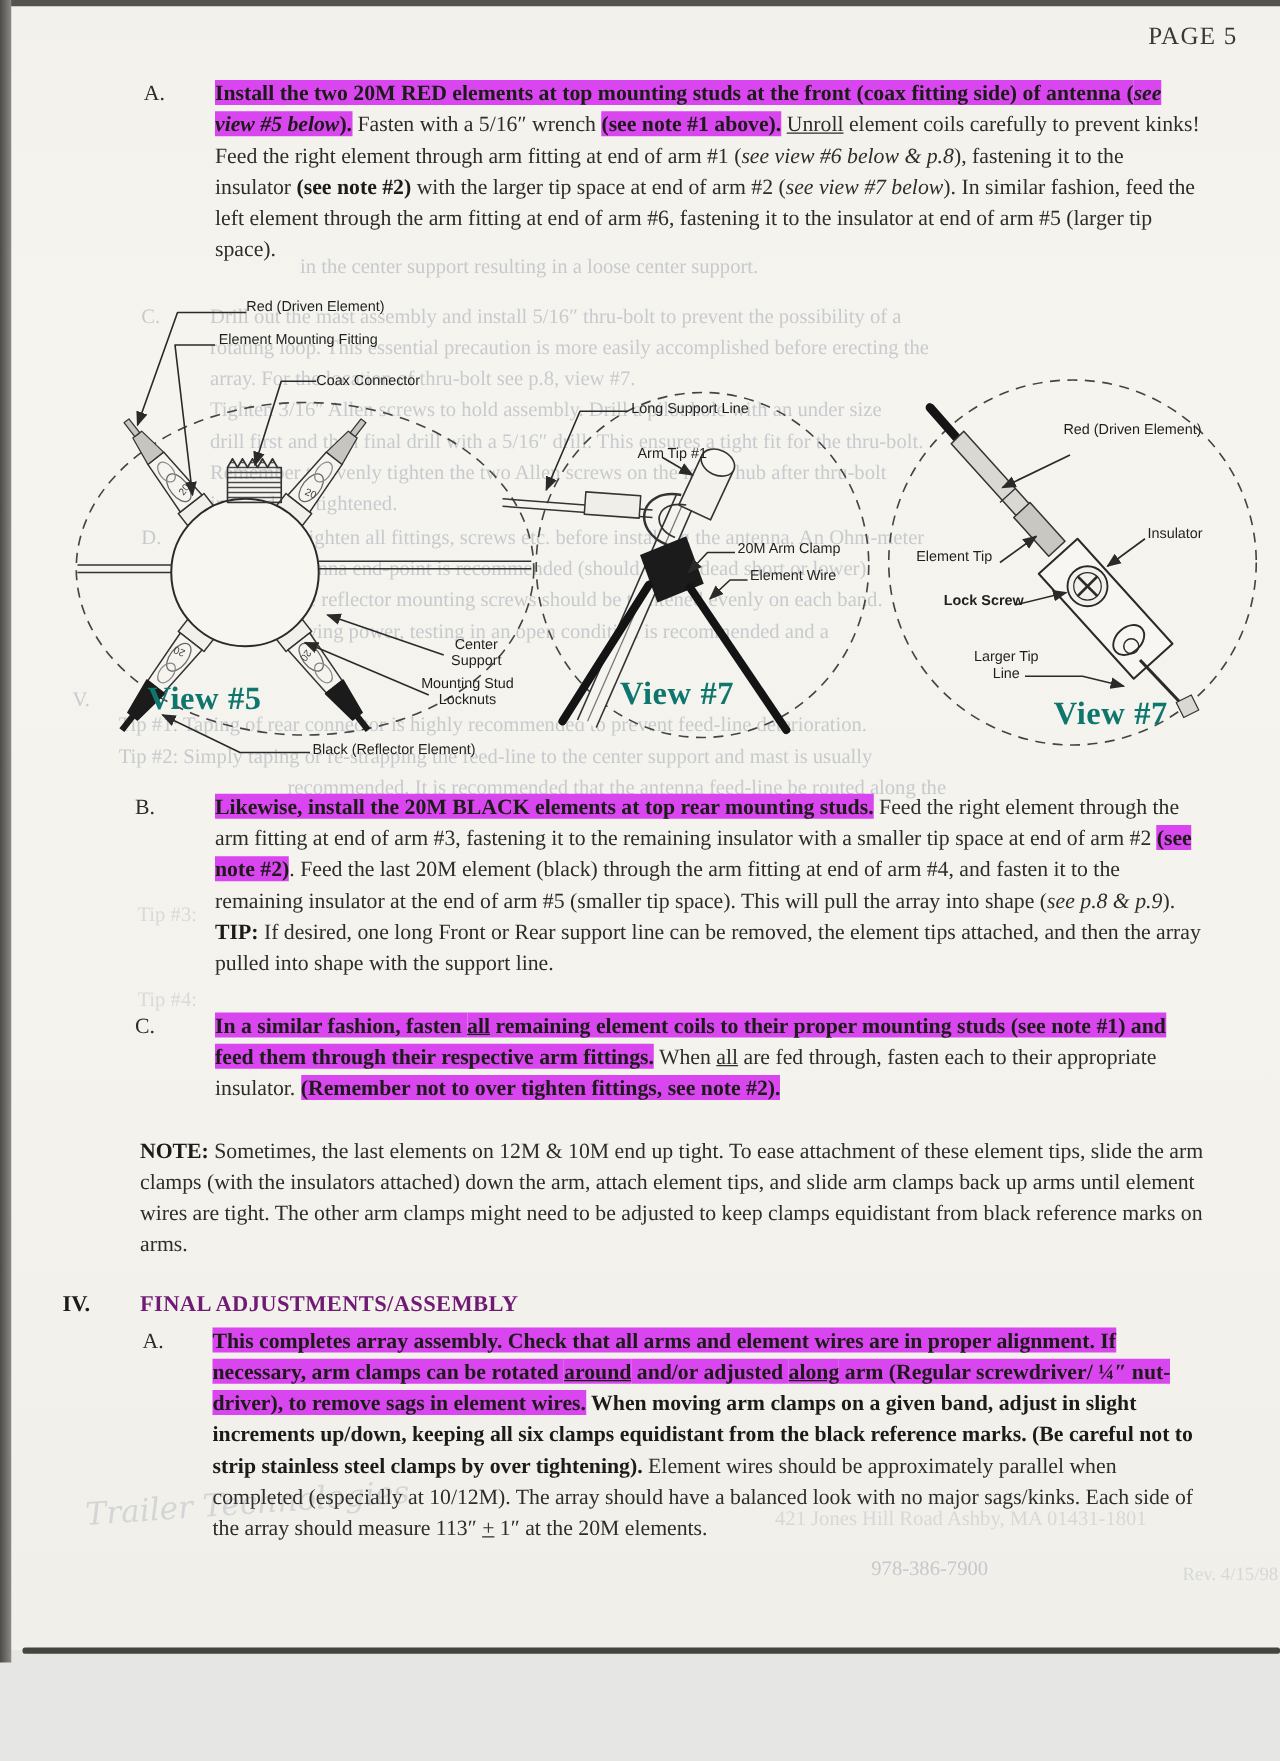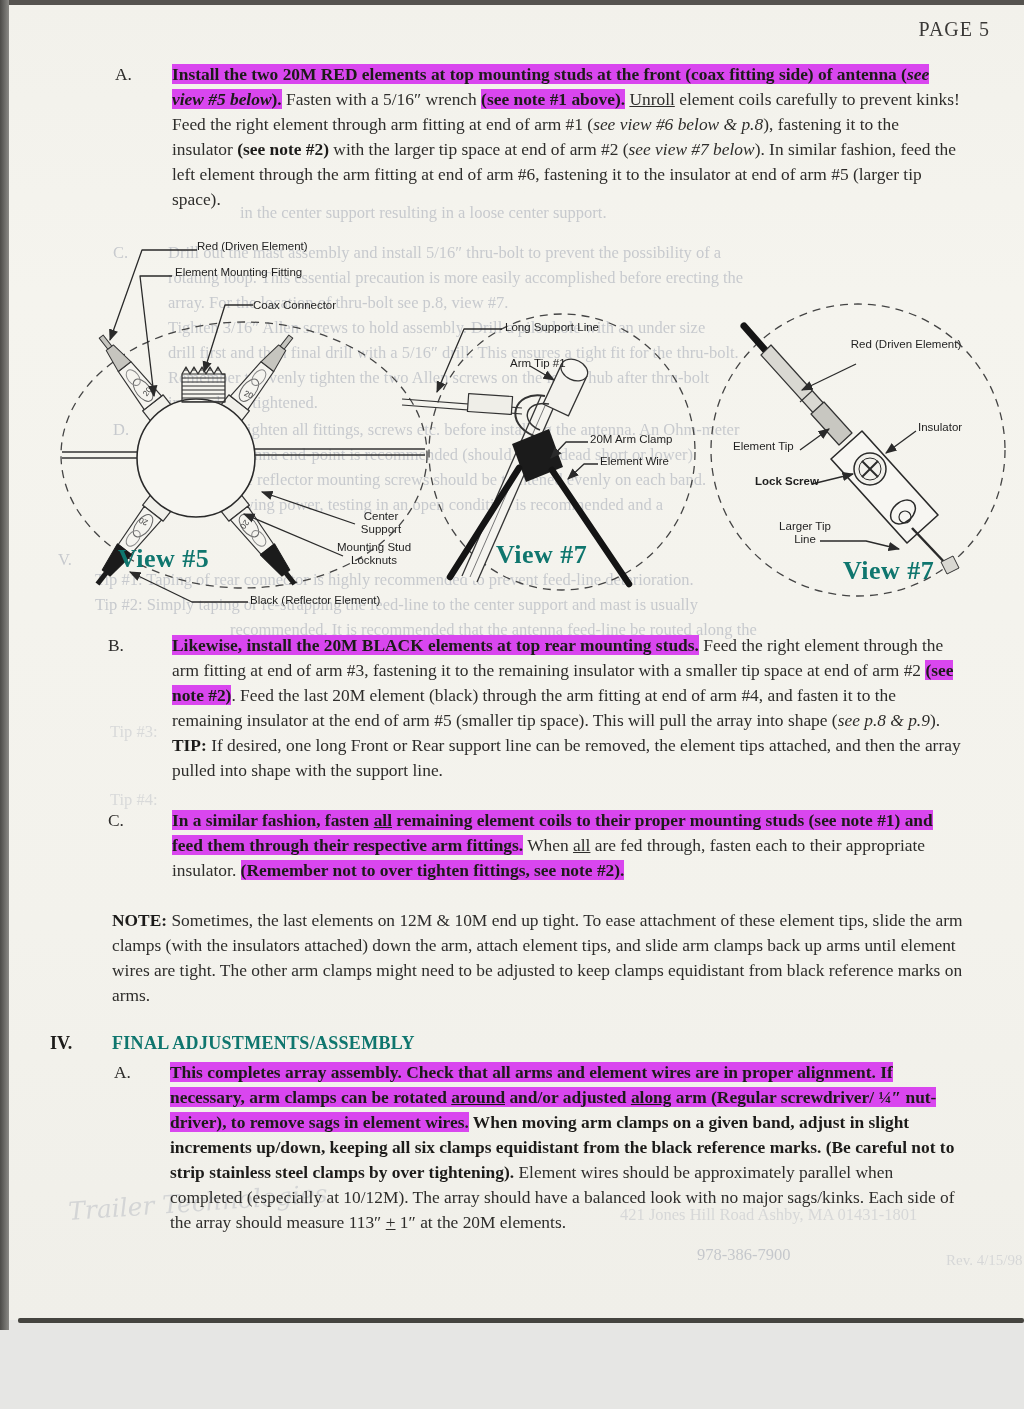--- a/index.html
+++ b/index.html
@@ -14,21 +14,21 @@
   .edge-bottom{position:absolute;left:18px;top:1318px;width:1006px;height:5px;background:#45443f;border-radius:2px;}
   
   .txt{position:absolute;font-size:17.4px;line-height:25px;color:#2e2d2b;text-align:left;}
   .lbl{position:absolute;font-size:17.4px;line-height:25px;color:#2e2d2b;}
   .b{font-weight:bold;color:#1c1b19;}
   .i{font-style:italic;}
   .u{text-decoration:underline;}
   .hl{background:#d946ef;}
   .page-label{position:absolute;left:0;top:18px;width:990px;text-align:right;font-size:20px;letter-spacing:1px;color:#3a3937;}
   .h-num{position:absolute;left:50px;top:1033px;font-size:18px;font-weight:bold;color:#1c1b19;}
-  .h-title{position:absolute;left:112px;top:1033px;font-size:18px;font-weight:bold;letter-spacing:.3px;color:#0f766e;}
+  .h-title{position:absolute;left:112px;top:1033px;font-size:18px;font-weight:bold;letter-spacing:.3px;color:#701a75;}
   
   .diag{position:absolute;left:0;top:240px;width:1024px;height:385px;}
   .dlabel{position:absolute;font-family:"Liberation Sans",sans-serif;font-size:11.5px;line-height:12.5px;color:#1f1f1f;white-space:nowrap;}
   .dlabel.wrap{white-space:normal;text-align:center;}
   .vcap{position:absolute;font-size:26px;font-weight:bold;color:#0f766e;font-family:"Liberation Serif",serif;letter-spacing:.5px;}
   .l-v5-red{left:197px;top:240px;}
   .l-v5-fitting{left:175px;top:266px;}
   .l-v5-coax{left:253px;top:299px;}
   .l-v5-center{left:350px;top:510px;width:62px;}
   .l-v5-locknuts{left:328px;top:541px;width:92px;}

